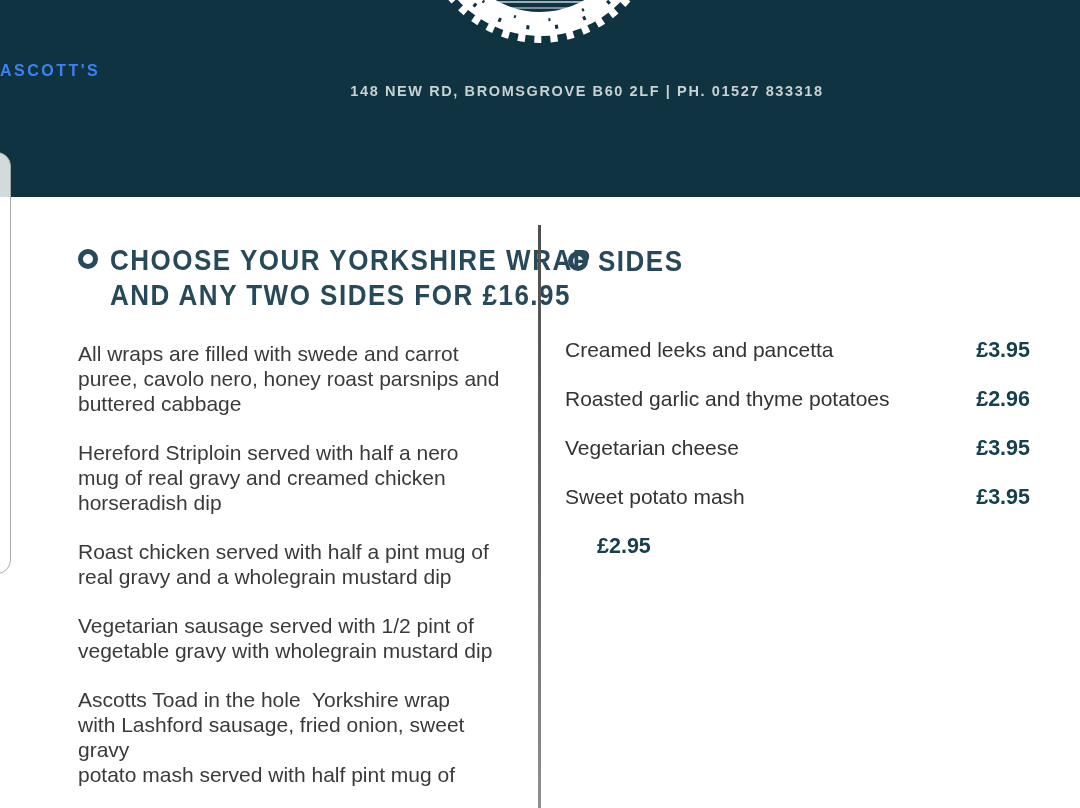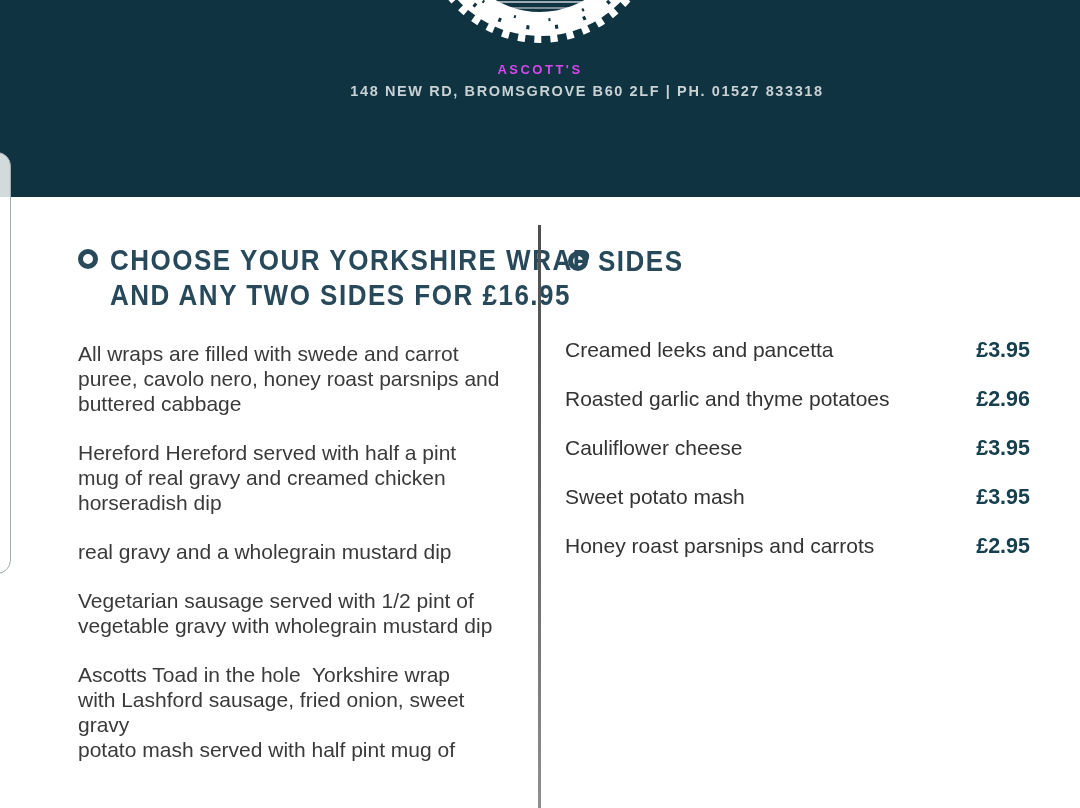--- a/index.html
+++ b/index.html
@@ -23,23 +23,23 @@
   }
   .logo-wrap {
     position: absolute;
     left: 420px; top: 0;
     width: 240px; height: 48px;
   }
   .brand-name {
     position: absolute;
     left: 0; top: 62px;
     width: 1080px;
-    text-align: center;
-    color: #d946ef;
-    font-size: 13px;
+    text-align: left;
+    color: #3b82f6;
+    font-size: 16px;
     font-weight: bold;
     letter-spacing: 2.5px;
   }
   .brand-address {
     position: absolute;
     left: 0; top: 83px;
     width: 1080px;
     text-align: center;
     color: #c8d1d3;
     font-size: 14.5px;
@@ -153,25 +153,26 @@
     <div>AND ANY TWO SIDES FOR £16.95</div>
   </div>
 
   <div class="left-paragraphs">
     <div class="menu-paragraph">
       <div class="pline">All wraps are filled with swede and carrot</div>
       <div class="pline">puree, cavolo nero, honey roast parsnips and</div>
       <div class="pline">buttered cabbage</div>
     </div>
     <div class="menu-paragraph">
-      <div class="pline">Hereford Hereford served with half a pint</div>
+      <div class="pline">Hereford Striploin served with half a nero</div>
       <div class="pline">mug of real gravy and creamed chicken</div>
       <div class="pline">horseradish dip</div>
     </div>
     <div class="menu-paragraph">
+      <div class="pline">Roast chicken served with half a pint mug of</div>
       <div class="pline">real gravy and a wholegrain mustard dip</div>
     </div>
     <div class="menu-paragraph">
       <div class="pline">Vegetarian sausage served with 1/2 pint of</div>
       <div class="pline">vegetable gravy with wholegrain mustard dip</div>
     </div>
     <div class="menu-paragraph">
       <div class="pline">Ascotts Toad in the hole  Yorkshire wrap</div>
       <div class="pline">with Lashford sausage, fried onion, sweet</div>
       <div class="pline">gravy</div>
@@ -187,26 +188,25 @@
   <div class="sides-list">
     <div class="side-row">
       <span class="side-name">Creamed leeks and pancetta</span>
       <span class="side-price">£3.95</span>
     </div>
     <div class="side-row">
       <span class="side-name">Roasted garlic and thyme potatoes</span>
       <span class="side-price">£2.96</span>
     </div>
     <div class="side-row">
-      <span class="side-name">Cauliflower cheese</span>
+      <span class="side-name">Vegetarian cheese</span>
       <span class="side-price">£3.95</span>
     </div>
     <div class="side-row">
       <span class="side-name">Sweet potato mash</span>
       <span class="side-price">£3.95</span>
     </div>
     <div class="side-row">
-      <span class="side-name">Honey roast parsnips and carrots</span>
       <span class="side-price">£2.95</span>
     </div>
   </div>
 
 </div>
 
 </body></html>

